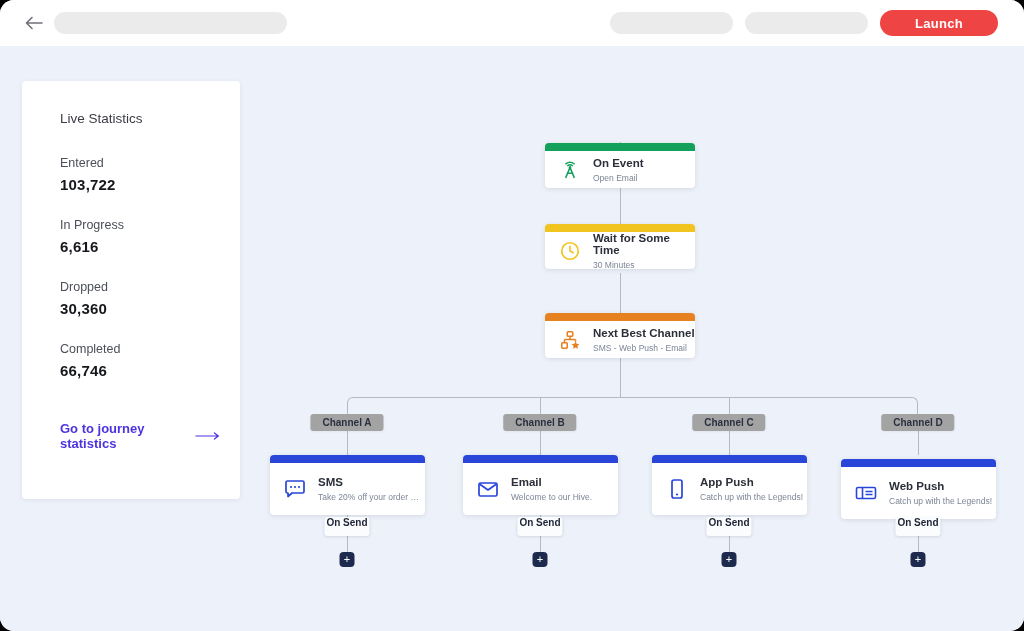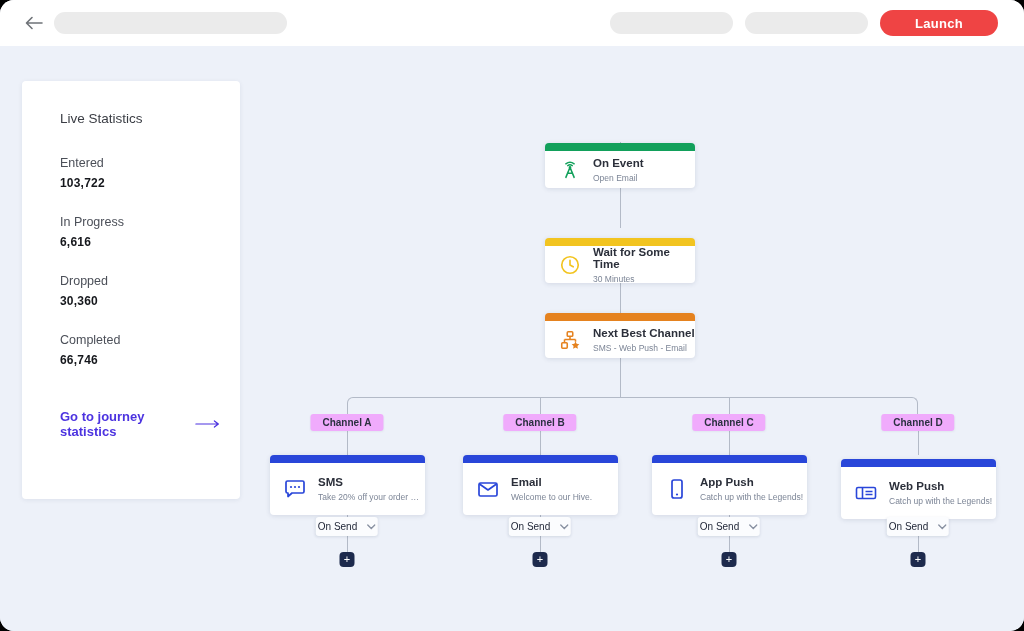--- a/index.html
+++ b/index.html
@@ -18,45 +18,45 @@
 
   
   .canvas { position:absolute; top:46px; left:0; width:1024px; height:585px; background:#edf1f9; }
 
   
   .stats-card { position:absolute; left:22px; top:35px; width:218px; height:418px; background:#fff; border-radius:4px;
     box-shadow:0 1px 5px rgba(25,39,77,.08); padding:30px 20px 0 38px; }
   .stats-title { font-size:13.5px; color:#3a3d44; margin-bottom:30px; }
   .stat-group { margin-bottom:25px; }
   .stat-label { font-size:12.5px; color:#4b4f58; }
-  .stat-value { font-size:12px; font-weight:bold; color:#15171c; margin-top:6px; letter-spacing:.2px; }
+  .stat-value { font-size:15px; font-weight:bold; color:#15171c; margin-top:6px; letter-spacing:.2px; }
   .stats-link { display:flex; align-items:center; gap:8px; margin-top:42px; color:#4c33e0; font-size:13px; font-weight:bold; cursor:pointer; }
 
   
   .vline { position:absolute; width:1px; background:#b3bac7; }
   .branch-rail { position:absolute; left:347px; top:351px; width:571px; height:17px;
     border-top:1px solid #b3bac7; border-left:1px solid #b3bac7; border-right:1px solid #b3bac7;
     border-radius:6px 6px 0 0; }
 
   
   .node { position:absolute; background:#fff; border-radius:4px; border-top:8px solid #737373;
     box-shadow:0 1px 5px rgba(25,39,77,.12); display:flex; align-items:center; cursor:pointer; }
   .node-main { width:150px; height:45px; left:545px; padding-left:13px; }
   .node-branch { width:155px; height:60px; padding-left:13px; }
   .node-icon { width:24px; height:24px; flex:0 0 24px; display:flex; align-items:center; justify-content:center; }
   .node-text { margin-left:11px; min-width:0; }
   .node-title { font-size:11.5px; font-weight:bold; color:#2b2f3a; }
   .node-sub { font-size:8.5px; color:#7c8596; margin-top:4px; white-space:nowrap; overflow:hidden; text-overflow:ellipsis; max-width:108px; }
 
-  .channel-pill { position:absolute; top:368px; height:17px; transform:translateX(-50%); background:#f0abfc; border-radius:3px;
+  .channel-pill { position:absolute; top:368px; height:17px; transform:translateX(-50%); background:#a3a3a3; border-radius:3px;
     padding:0 12px; display:flex; align-items:center; font-size:10px; font-weight:bold; color:#2b3040; box-shadow:0 1px 2px rgba(25,39,77,.05); }
 
   .onsend-pill { position:absolute; top:471px; height:19px; transform:translateX(-50%); background:#fbfcfe; border-radius:3px;
-    padding:0 2px; display:flex; align-items:center; gap:10px; font-size:10px; font-weight:normal; color:#1d2334;
-    box-shadow:0 1px 3px rgba(25,39,77,.12); cursor:pointer; }
+    padding:0 2px; display:flex; align-items:center; gap:10px; font-size:10px; font-weight:bold; color:#1d2334;
+    box-shadow:0 1px 3px rgba(25,39,77,.12); cursor:pointer;flex-direction:column; }
 
   .plus-btn { position:absolute; top:506px; width:15px; height:15px; transform:translateX(-50%); background:#1d2a4d; border:none;
     border-radius:4px; color:#fff; font-size:11px; line-height:13px; font-family:inherit; cursor:pointer; display:flex; align-items:center; justify-content:center; }
 </style>
 </head>
 <body>
 
 <div class="app">
 
   <div class="topbar">
@@ -129,21 +129,21 @@
           </g>
           <circle cx="12" cy="9" r="1.3" fill="#12a05b"></circle>
         </svg>
       </span>
       <span class="node-text">
         <div class="node-title">On Event</div>
         <div class="node-sub">Open Email</div>
       </span>
     </div>
 
-    <div class="node node-main" style="top: 192px; border-top-color: rgb(242, 196, 32);">
+    <div class="node node-main" style="top: 178px; border-top-color: rgb(242, 196, 32);">
       <span class="node-icon">
         <svg width="22" height="22" viewBox="0 0 24 24">
           <g stroke="#f2c420" fill="none" stroke-width="1.8" stroke-linecap="round">
             <circle cx="12" cy="12" r="9"></circle>
             <path d="M12 7 V12 L15.5 14"></path>
           </g>
         </svg>
       </span>
       <span class="node-text">
         <div class="node-title">Wait for Some Time</div>

